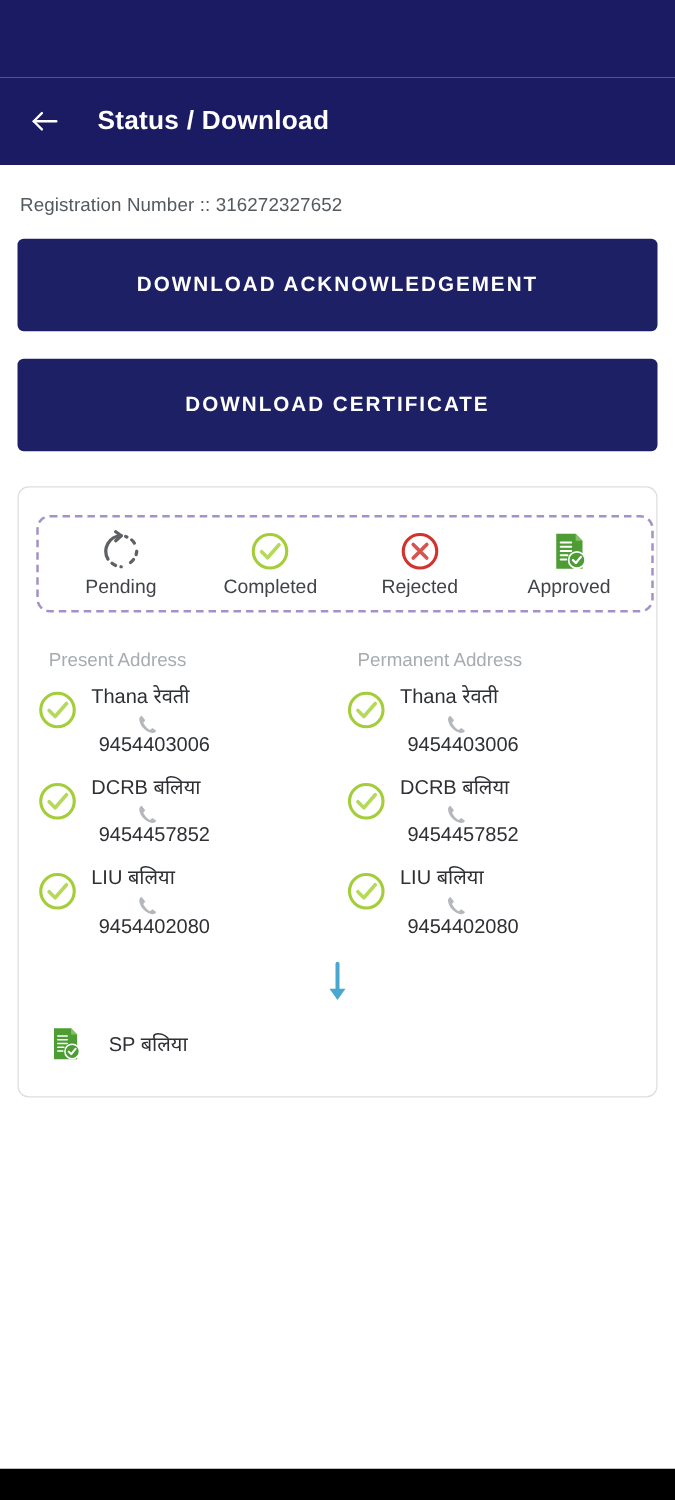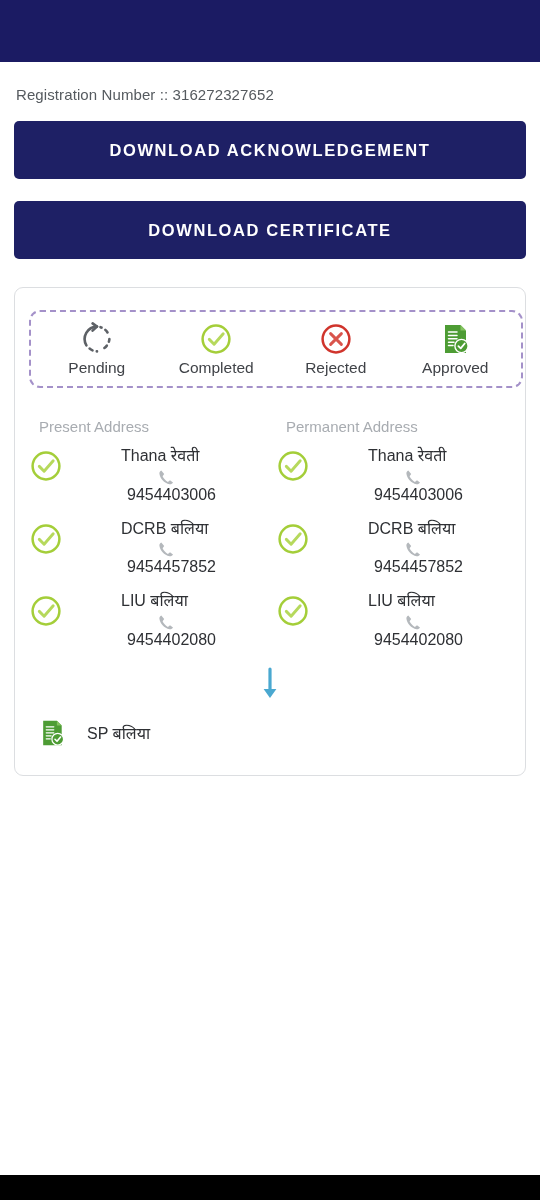--- a/index.html
+++ b/index.html
@@ -25,21 +25,21 @@
   }
 
   
   .content { padding:0 14px; background:#fff; }
   .reg-line {
     font-size:15px; color:#555a5f; padding:24px 2px 18px 2px;
     letter-spacing:.1px;
   }
 
   .btn {
-    display:block; width:100%; height:58px;
+    display:block; width:100%; height:74px;
     background:#1e2065; color:#ffffff;
     border:none; border-radius:5px;
     font-family:inherit;
     font-size:16.5px; font-weight:bold; letter-spacing:1.6px;
     text-align:center; line-height:58px;
     margin-bottom:22px; cursor:pointer;
   }
   .btn.second { margin-bottom:0; }
 
   
@@ -67,21 +67,21 @@
   .legend-icon { width:34px; height:34px; display:block; }
   .legend-label { font-size:15.5px; color:#404348; }
 
   
   .addr-wrap { display:flex; margin-top:30px; }
   .addr-col { flex:1 1 0; }
   .addr-col.right { padding-left:12px; }
   .addr-head {
     font-size:15px; color:#a8acb1; margin-bottom:10px; padding-left:10px;
   }
-  .addr-row { display:flex; align-items:flex-start; margin-bottom:14px;gap:48px; }
+  .addr-row { display:flex; align-items:flex-start; margin-bottom:14px; }
   .addr-check { width:34px; height:34px; flex:0 0 34px; margin-top:4px; }
   .addr-text { padding-left:10px; }
   .addr-name { font-size:16px; color:#2e3034; line-height:1.35; white-space:nowrap; }
   .addr-phone {
     font-size:16px; color:#2e3034; display:flex; align-items:center;
     margin-top:2px; padding-left:6px;flex-direction:column;
   }
   .phone-icon { width:17px; height:17px; flex:0 0 17px; margin-right:9px; }
 
   
@@ -97,20 +97,29 @@
     background:#000000;
   }
 </style>
 </head>
 <body>
 
 <div id="app">
 
   <div class="statusbar"></div>
 
+  <div class="appbar">
+    <span class="back-icon">
+      <svg viewBox="0 0 28 28" width="28" height="28" fill="none" stroke="#ffffff" stroke-width="1.9" stroke-linecap="round" stroke-linejoin="round">
+        <path d="M23 14 H5"></path>
+          <path d="M11.5 7.5 L5 14 L11.5 20.5"></path>
+      </svg>
+    </span>
+    <span class="appbar-title">Status / Download</span>
+  </div>
 
   <div class="content">
 
     <div class="reg-line">Registration Number :: 316272327652</div>
 
     <button class="btn">DOWNLOAD ACKNOWLEDGEMENT</button>
 
     <button class="btn second">DOWNLOAD CERTIFICATE</button>
 
     <div class="card">

